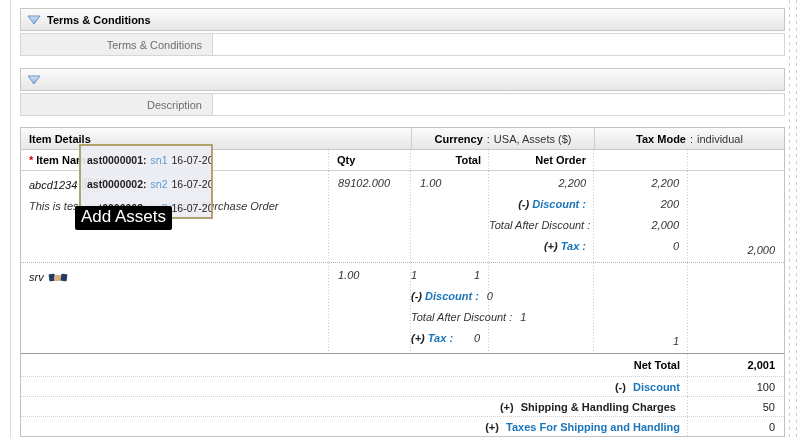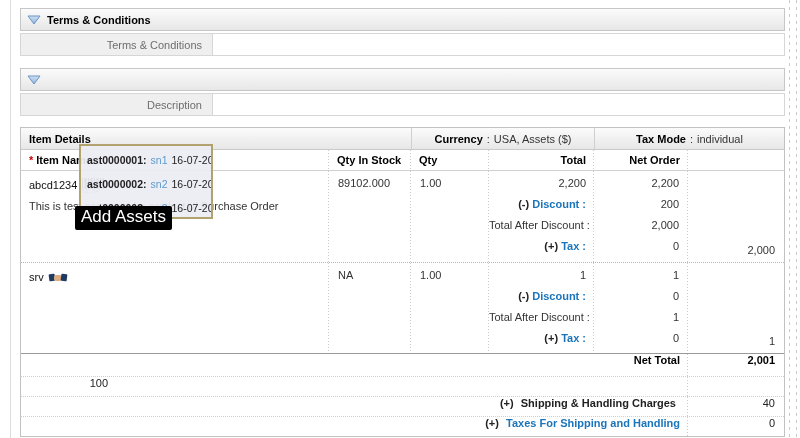--- a/index.html
+++ b/index.html
@@ -51,37 +51,37 @@
   .req { color:#cc0000; margin-right:3px; font-weight:bold; }
 
   .irow { position:relative; display:grid; grid-template-columns:308px 82px 78px 199px 96px;
     background-image:
       repeating-linear-gradient(180deg,#ccc 0 1px,transparent 1px 3px),
       repeating-linear-gradient(180deg,#ccc 0 1px,transparent 1px 3px),
       repeating-linear-gradient(180deg,#ccc 0 1px,transparent 1px 3px),
       repeating-linear-gradient(180deg,#ccc 0 1px,transparent 1px 3px),
       repeating-linear-gradient(180deg,#ccc 0 1px,transparent 1px 3px);
     background-size:1px 100%,1px 100%,1px 100%,1px 100%,1px 100%;
-    background-position:307px 0,389px 0,467px 0,572px 0,666px 0; background-repeat:no-repeat; }
+    background-position:307px 0,389px 0,467px 0,572px 0,666px 0; background-repeat:no-repeat;font-style:italic; }
   .irow.r1 { min-height:91px; }
   .irow.r2 { min-height:87px; border-top:1px dotted #b5b5b5; }
   .namecell { padding:6px 8px 0 8px; }
   .nameline { display:flex; align-items:center; gap:5px; height:16px; color:#111; }
   .descline { margin-top:7px; color:#333; }
   .plain { padding:6px 0 0 9px; color:#333; }
   .bk { padding-top:1px; }
   .bk-line { display:flex; height:21px; align-items:flex-start; }
   .bk-line:first-child { margin-top:5px; }
   .bk-label { flex:1; text-align:right; padding-right:8px; white-space:nowrap; color:#333; }
   .bk-value { width:94px; text-align:right; padding-right:9px; color:#333; }
   .lbl-dark { color:#222; font-weight:bold; }
   .lnk { color:#1b75bb; font-weight:bold; text-decoration:none; cursor:pointer; }
   .netcell { display:flex; align-items:flex-end; justify-content:flex-end; padding:0 9px 6px 0; color:#333; }
 
-  .srow { display:flex; align-items:flex-start; height:20px;
+  .srow { display:flex; align-items:center; height:20px;
     background-image:repeating-linear-gradient(180deg,#ccc 0 1px,transparent 1px 3px);
     background-size:1px 100%; background-position:666px 0; background-repeat:no-repeat; }
   .srow .slabel { flex:1; text-align:right; padding-right:8px; white-space:nowrap; }
   .srow .svalue { width:96px; text-align:right; padding-right:9px; color:#222; }
   .srow.nettotal { height:23px; border-top:1px solid #9a9a9a; }
   .srow.nettotal .slabel, .srow.nettotal .svalue { font-weight:bold; color:#000; }
   .srow + .srow { border-top:1px dotted #cfcfcf; }
   .pfx { font-weight:bold; color:#222; margin-right:4px; }
 
   
@@ -168,21 +168,20 @@
           <span style="margin:0 4px;">:</span>
           <span>individual</span>
         </div>
       </div>
 
       <div class="thead">
         <div class="hc">
           <span class="req">*</span>
           <span>Item Name</span>
         </div>
-        <div class="hc">Qty In Stock</div>
         <div class="hc">Qty</div>
         <div class="hc r">Total</div>
         <div class="hc r">Net Order</div>
       </div>
 
       <div class="irow r1">
         <div class="namecell">
           <div class="nameline">
             <span>abcd1234</span>
             <span class="barcode">
@@ -225,21 +224,20 @@
         <div class="namecell">
           <div class="nameline">
             <span>srv</span>
             <span class="hs">
               <span class="sl left"></span>
                 <span class="hand"></span>
                 <span class="sl right"></span>
             </span>
           </div>
         </div>
-        <div class="plain">NA</div>
         <div class="plain">1.00</div>
         <div class="bk">
           <div class="bk-line">
             <span class="bk-label">1</span>
             <span class="bk-value">1</span>
           </div>
           <div class="bk-line">
             <span class="bk-label">
               <span class="lbl-dark">(-)</span>
               <span class="lnk">Discount :</span>
@@ -259,28 +257,32 @@
           </div>
         </div>
         <div class="netcell">1</div>
       </div>
 
       <div class="srow nettotal">
         <span class="slabel">Net Total</span>
         <span class="svalue">2,001</span>
       </div>
       <div class="srow">
+        <span class="slabel">
+          <span class="pfx">(-)</span>
+          <span class="lnk">Discount</span>
+        </span>
         <span class="svalue">100</span>
       </div>
       <div class="srow">
         <span class="slabel">
           <span class="pfx">(+)</span>
           <span class="pfx">Shipping &amp; Handling Charges</span>
         </span>
-        <span class="svalue">40</span>
+        <span class="svalue">50</span>
       </div>
       <div class="srow">
         <span class="slabel">
           <span class="pfx">(+)</span>
           <span class="lnk">Taxes For Shipping and Handling</span>
         </span>
         <span class="svalue">0</span>
       </div>
     </div>
   </div>

